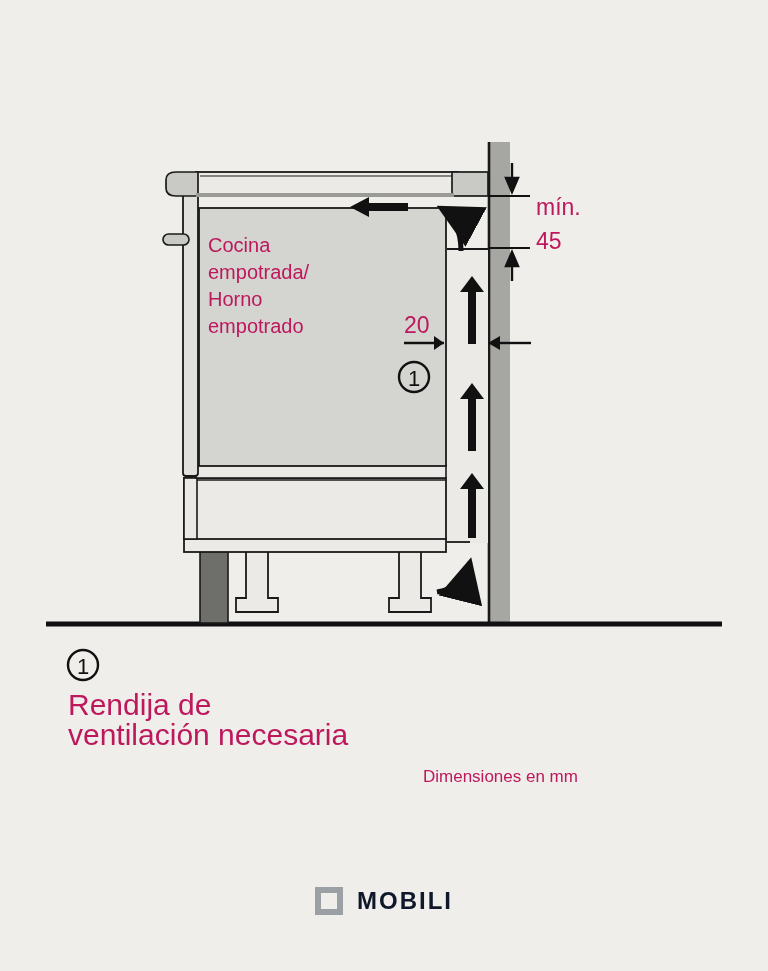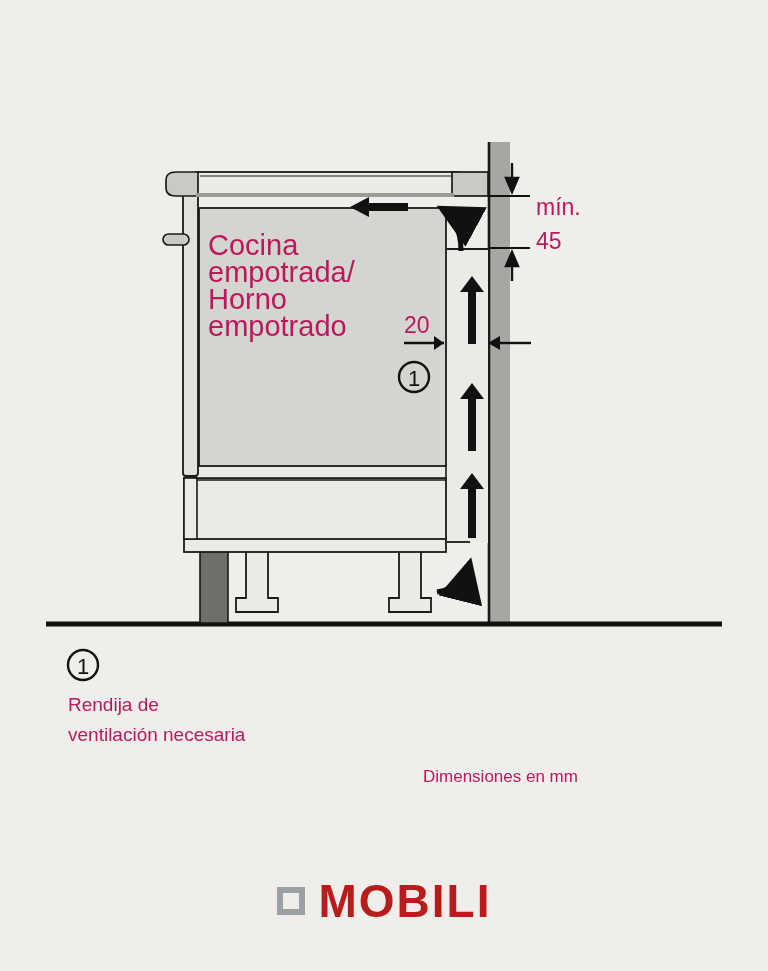--- a/index.html
+++ b/index.html
@@ -36,21 +36,21 @@
   .txt {
     position: absolute;
     white-space: pre;
     color: #be185d;
     line-height: 1.0;
   }
 
   .label-appliance {
     left: 208px;
     top: 232px;
-    font-size: 29px;
+    font-size: 20px;
     line-height: 27px;
     white-space: pre-line;
   }
 
   .label-min {
     left: 536px;
     top: 196px;
     font-size: 23px;
   }
 
@@ -62,21 +62,21 @@
 
   .label-20 {
     left: 404px;
     top: 314px;
     font-size: 23px;
   }
 
   .legend-note {
     left: 68px;
     top: 690px;
-    font-size: 19px;
+    font-size: 30px;
     line-height: 30px;
     white-space: pre-line;
   }
 
   .label-dims {
     left: 423px;
     top: 768px;
     font-size: 17px;
   }
 
@@ -92,24 +92,24 @@
     justify-content: center;
     gap: 14px;
   }
   .logo-mark {
     width: 28px;
     height: 28px;
     border: 6px solid #9aa0a3;
     box-sizing: border-box;
   }
   .logo-text {
-    font-size: 46px;
+    font-size: 24px;
     font-weight: bold;
     letter-spacing: 2px;
-    color: #b91c1c;
+    color: #0f172a;
     font-family: "Liberation Sans", sans-serif;
   }
 </style>
 </head>
 <body>
 
 <div class="stage">
 
   <svg class="diagram" viewBox="0 0 768 971">
     <defs>

